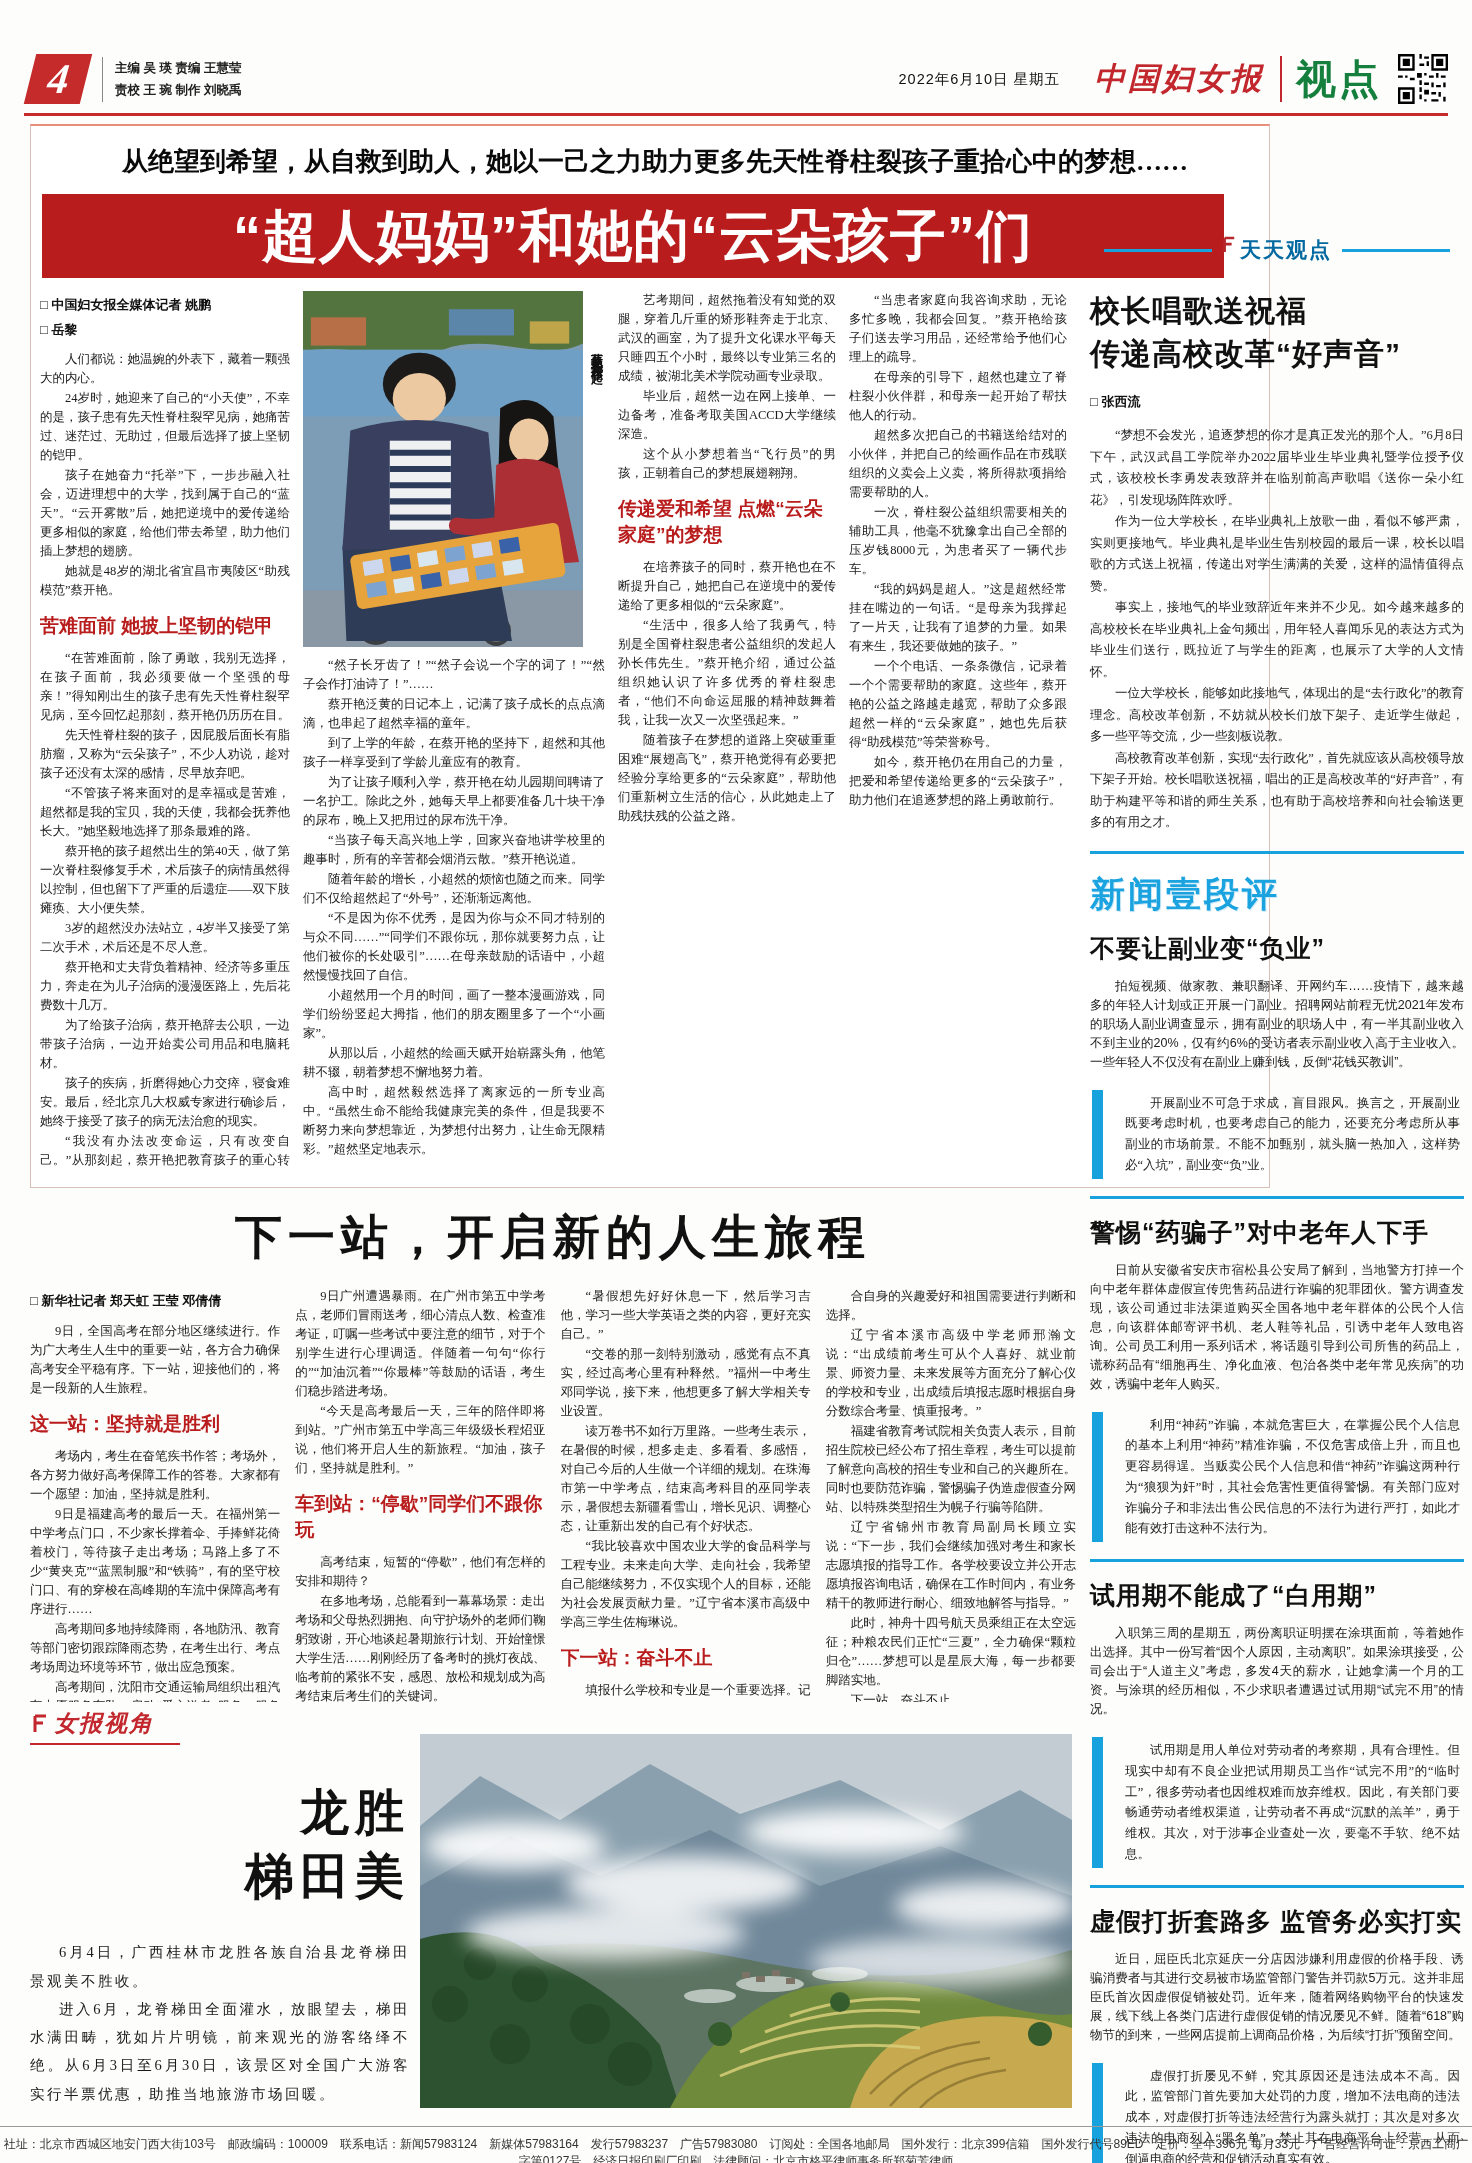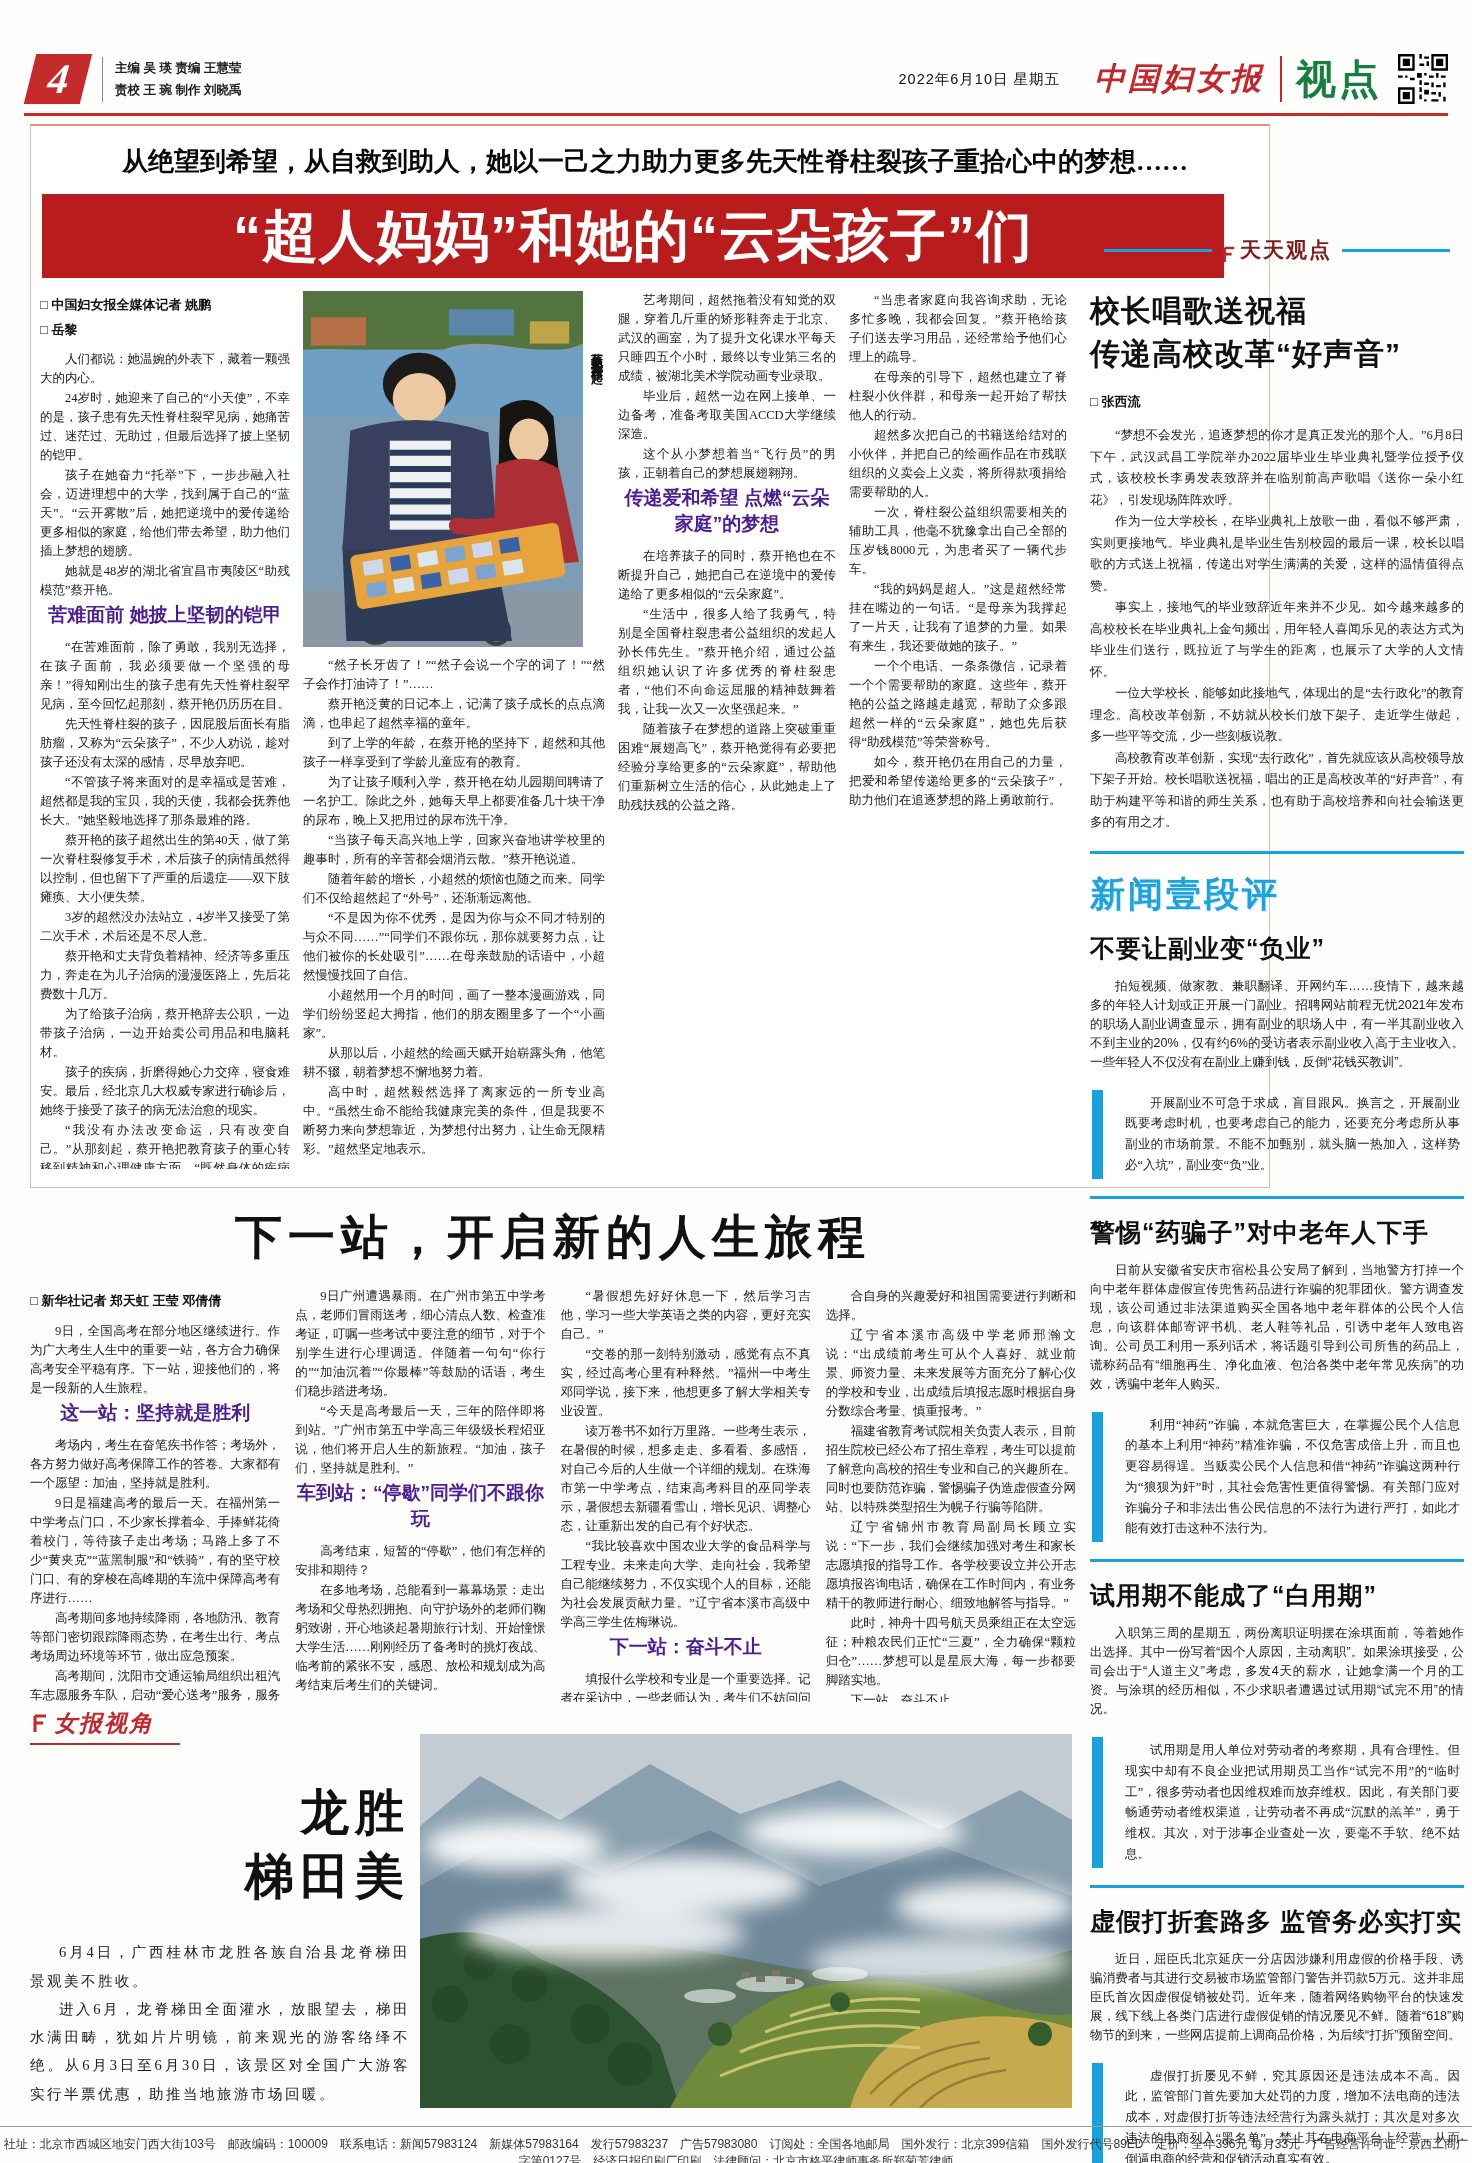--- a/index.html
+++ b/index.html
@@ -27,21 +27,21 @@
   .kicker{margin:16px 36px 0 30px;font-size:26px;font-weight:bold;line-height:1.5;
           text-indent:2em;font-family:"Liberation Serif",serif;color:#0a0a0a;}
   .band{margin:13px 36px 0 2px;height:84px;background:#b91c1c;color:#fff;text-align:center;
         font-size:56px;font-weight:900;line-height:84px;letter-spacing:1px;white-space:nowrap;overflow:hidden;}
   .lead-cols{display:grid;grid-template-columns:250px 302px 218px 218px;gap:13px;
              margin-top:13px;height:878px;overflow:hidden;}
   .col{overflow:hidden;}
   .byline{font-size:13px;font-weight:bold;line-height:1.9;margin:2px 0 8px;}
   .col-p{font-size:12.5px;line-height:1.52;text-indent:2em;margin:0 0 1px;color:#1b1b1b;
          font-family:"Liberation Serif",serif;text-align:justify;}
-  .col-sub{text-align:center;font-size:19px;font-weight:bold;margin:2px 0 10px;color:#4c1d95;}
+  .col-sub{font-size:19px;font-weight:bold;margin:13px 0 10px;color:#b91c1c;}
   .lead-photo{margin:0 0 9px;display:flex;gap:5px;height:356px;}
   .lead-photo svg{flex:1;height:100%;}
   .vcaption{writing-mode:vertical-rl;font-size:12px;font-weight:bold;color:#111;
             padding-top:52px;letter-spacing:2px;}
   
   .second{position:absolute;left:30px;top:1202px;width:1046px;height:500px;overflow:hidden;}
   .second-headline{text-align:center;font-size:47px;font-weight:900;letter-spacing:6px;margin:4px 0 18px;}
   .second-cols{display:grid;grid-template-columns:repeat(4,1fr);gap:15px;height:420px;overflow:hidden;}
   
   .feature{position:absolute;left:30px;top:1708px;width:380px;height:400px;overflow:hidden;}
@@ -53,22 +53,22 @@
                  letter-spacing:6px;margin:36px 0 30px;}
   .feature p{font-size:14.5px;line-height:1.95;letter-spacing:2.5px;text-indent:2em;
              font-family:"Liberation Serif",serif;margin:0;color:#1a1a1a;}
   .feature .credit{font-weight:bold;letter-spacing:1px;}
   .big-photo{position:absolute;left:420px;top:1734px;width:652px;height:374px;}
   .big-photo svg{width:100%;height:100%;display:block;}
   
   .sidebar{position:absolute;left:1090px;top:236px;width:374px;}
   .tt-header{display:flex;align-items:center;gap:10px;margin:0 14px 26px;}
   .tt-line{flex:1;height:3px;background:#17a2de;}
-  .tt-text{color:#7f1d1d;font-size:21px;font-weight:bold;font-family:"Liberation Serif",serif;
-           letter-spacing:2px;white-space:nowrap;display:flex;align-items:flex-end;gap:4px;}
+  .tt-text{color:#0369a1;font-size:21px;font-weight:bold;font-family:"Liberation Serif",serif;
+           letter-spacing:2px;white-space:nowrap;display:flex;align-items:flex-start;gap:4px;}
   .op-headline{font-size:30px;font-weight:900;line-height:1.42;margin:0 0 18px;letter-spacing:1px;}
   .op-byline{font-size:13px;font-weight:bold;margin:0 0 14px;}
   .op-body p{font-size:12.5px;line-height:1.72;text-indent:2em;margin:0;color:#222;
              font-family:"Liberation Serif",serif;text-align:justify;}
   .sb-divider{height:3px;background:#17a2de;margin:17px 0;}
   .nc-logo{color:#1ba3e0;font-size:35px;font-weight:900;letter-spacing:3px;margin:2px 0 14px;
            text-shadow:1px 1px 0 #cfeaf7;}
   .nc-title{font-size:25px;font-weight:700;margin:2px 0 12px;letter-spacing:1px;}
   .nc-news{font-size:12.5px;line-height:1.52;text-indent:2em;margin:0;color:#1a1a1a;text-align:justify;}
   .nc-comment{border-left:11px solid #17a2de;margin:18px 4px 2px 2px;padding:3px 0 3px 22px;

